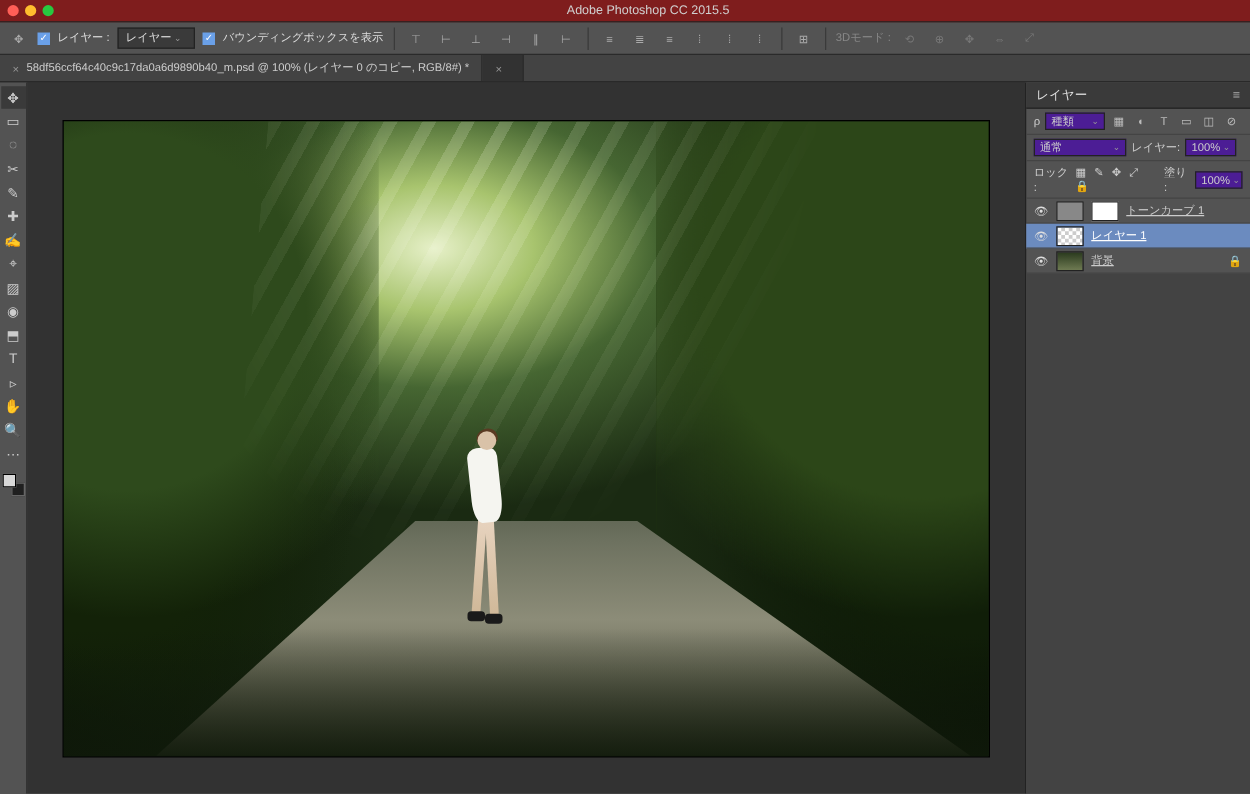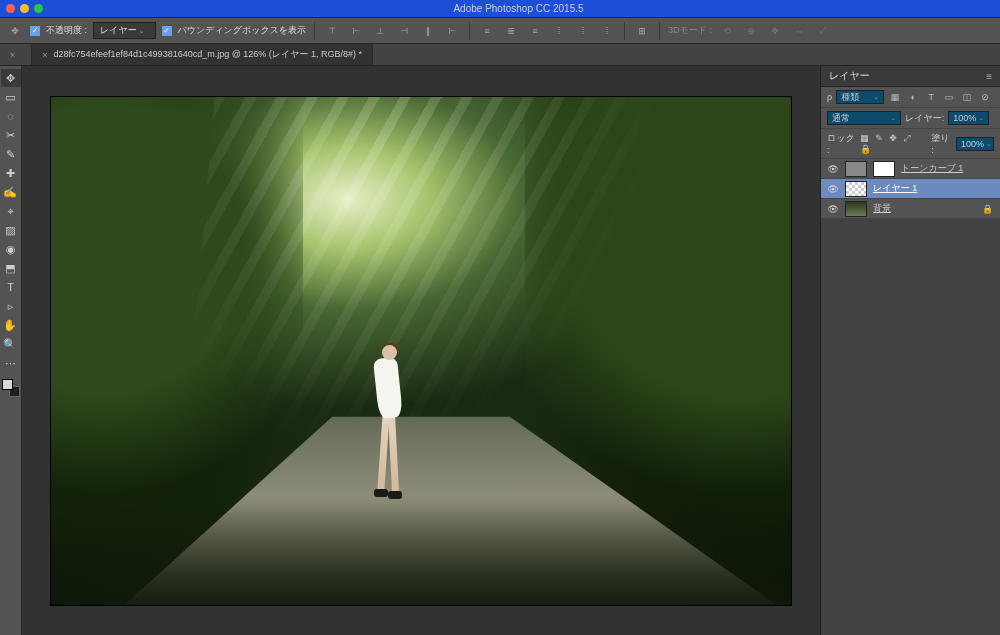--- a/index.html
+++ b/index.html
@@ -1,19 +1,19 @@
 <!DOCTYPE html>
 <html><head>
 <meta charset="utf-8">
 <style>
 * { margin: 0; padding: 0; box-sizing: border-box; font-family: "Hiragino Kaku Gothic Pro", "Meiryo", sans-serif; }
 body { width: 1000px; height: 635px; background: #323232; color: #ccc; font-size: 9px; overflow: hidden; }
 
 
-.titlebar { height: 18px; background: #1d4ed8; display: flex; align-items: center; padding: 0 6px; border-bottom: 1px solid #222; }
+.titlebar { height: 18px; background: #7f1d1d; display: flex; align-items: center; padding: 0 6px; border-bottom: 1px solid #222; }
 .traffic-lights { display: flex; gap: 5px; }
 .tl { width: 9px; height: 9px; border-radius: 50%; }
 .tl.red { background:#ff5f57;} .tl.yellow{background:#ffbd2e;} .tl.green{background:#28c940;}
 .app-title { flex:1; text-align:center; font-size:10px; color:#d0d0d0; }
 
 
 .optbar { height: 26px; background:#535353; display:flex; align-items:center; gap:6px; padding:0 6px; border-bottom:1px solid #2a2a2a; font-size:9px; color:#ddd;}
 .optbar .sel { background:#3a3a3a; padding:1px 10px 1px 6px; border:1px solid #222; }
 .optbar .chk { width:10px;height:10px; background:#6aa0e8; display:inline-flex; align-items:center; justify-content:center; font-size:8px; color:#fff;}
 .optbar .icon-b { width:18px; height:18px; display:flex;align-items:center;justify-content:center; color:#aaa; }
@@ -58,21 +58,21 @@
 .f-leg1{width:7px;height:78px;background:linear-gradient(#e8d4c0,#d0b898);position:absolute;top:68px;left:18px;transform:rotate(4deg);}
 .f-leg2{width:7px;height:80px;background:linear-gradient(#e8d4c0,#d0b898);position:absolute;top:68px;left:28px;transform:rotate(-3deg);}
 .f-shoe1{width:14px;height:8px;background:#1a1a1a;position:absolute;top:144px;left:12px;border-radius:3px;}
 .f-shoe2{width:14px;height:8px;background:#1a1a1a;position:absolute;top:146px;left:26px;border-radius:3px;}
 
 
 .panels { width:180px; background:#535353; border-left:1px solid #222; display:flex; flex-direction:column;}
 .panel-tab { background:#3a3a3a; padding:3px 8px; font-size:10px; color:#ddd; border-bottom:1px solid #222; display:flex; align-items:center; justify-content:space-between;}
 .panel-tab .ham{color:#aaa;}
 .panel-row { display:flex; align-items:center; gap:4px; padding:3px 6px; font-size:9px; color:#ccc; border-bottom:1px solid #444;}
-.panel-row .field { background:#0c4a6e; border:1px solid #222; padding:0 4px; min-width:48px; display:flex; justify-content:space-between; align-items:center; height:14px;}
+.panel-row .field { background:#4c1d95; border:1px solid #222; padding:0 4px; min-width:48px; display:flex; justify-content:space-between; align-items:center; height:14px;}
 .panel-row .mini { width:14px; height:14px; display:flex;align-items:center;justify-content:center; color:#bbb;}
 .layer-list { flex: 0 0 auto;}
 .layer { display:flex; align-items:center; gap:6px; padding:2px 6px; border-bottom:1px solid #444; height:20px;}
 .layer.sel { background:#6b8bbf; color:#fff;}
 .eye{width:12px;text-align:center;color:#ddd;}
 .thumb{width:22px;height:16px;background:#888;border:1px solid #222;}
 .thumb.chk{background:repeating-conic-gradient(#ccc 0 25%, #fff 0 50%) 0 0/6px 6px;}
 .thumb.mask{background:#fff;}
 .thumb.img{background:linear-gradient(#2a3a1e,#6e7a52);}
 .layer .name{flex:1; font-size:9px;text-decoration:underline;}
@@ -88,21 +88,21 @@
     <div class="tl red"></div>
     <div class="tl yellow"></div>
     <div class="tl green"></div>
   </div>
   <div class="app-title">Adobe Photoshop CC 2015.5</div>
 </div>
 
 <div class="optbar">
   <span class="icon-b">✥</span>
   <span class="chk">✓</span>
-  <span>不透明度 :</span>
+  <span>レイヤー :</span>
   <span class="sel"><span>レイヤー</span><span class="carets">⌄</span></span>
   <span class="chk">✓</span>
   <span>バウンディングボックスを表示</span>
   <span class="sep-v"></span>
   <span class="icon-b">⊤</span>
   <span class="icon-b">⊢</span>
   <span class="icon-b">⊥</span>
   <span class="icon-b">⊣</span>
   <span class="icon-b">∥</span>
   <span class="icon-b">⊢</span>
@@ -120,24 +120,24 @@
   <span class="icon-b" style="color:#777;">⟲</span>
   <span class="icon-b" style="color:#777;">⊕</span>
   <span class="icon-b" style="color:#777;">✥</span>
   <span class="icon-b" style="color:#777;">⇔</span>
   <span class="icon-b" style="color:#777;">⤢</span>
 </div>
 
 <div class="doctabs">
   <div class="doctab">
       <span class="x">×</span>
+      <span>58df56ccf64c40c9c17da0a6d9890b40_m.psd @ 100% (レイヤー 0 のコピー, RGB/8#) *</span>
     </div>
   <div class="doctab active">
       <span class="x">×</span>
-      <span>d28fc754efeef1ef84d1c499381640cd_m.jpg @ 126% (レイヤー 1, RGB/8#) *</span>
     </div>
 </div>
 
 <div class="main">
   <div class="toolbox">
     <div class="tool sel">✥</div>
     <div class="tool">▭</div>
     <div class="tool">◌</div>
     <div class="tool">✂</div>
     <div class="tool">✎</div>

